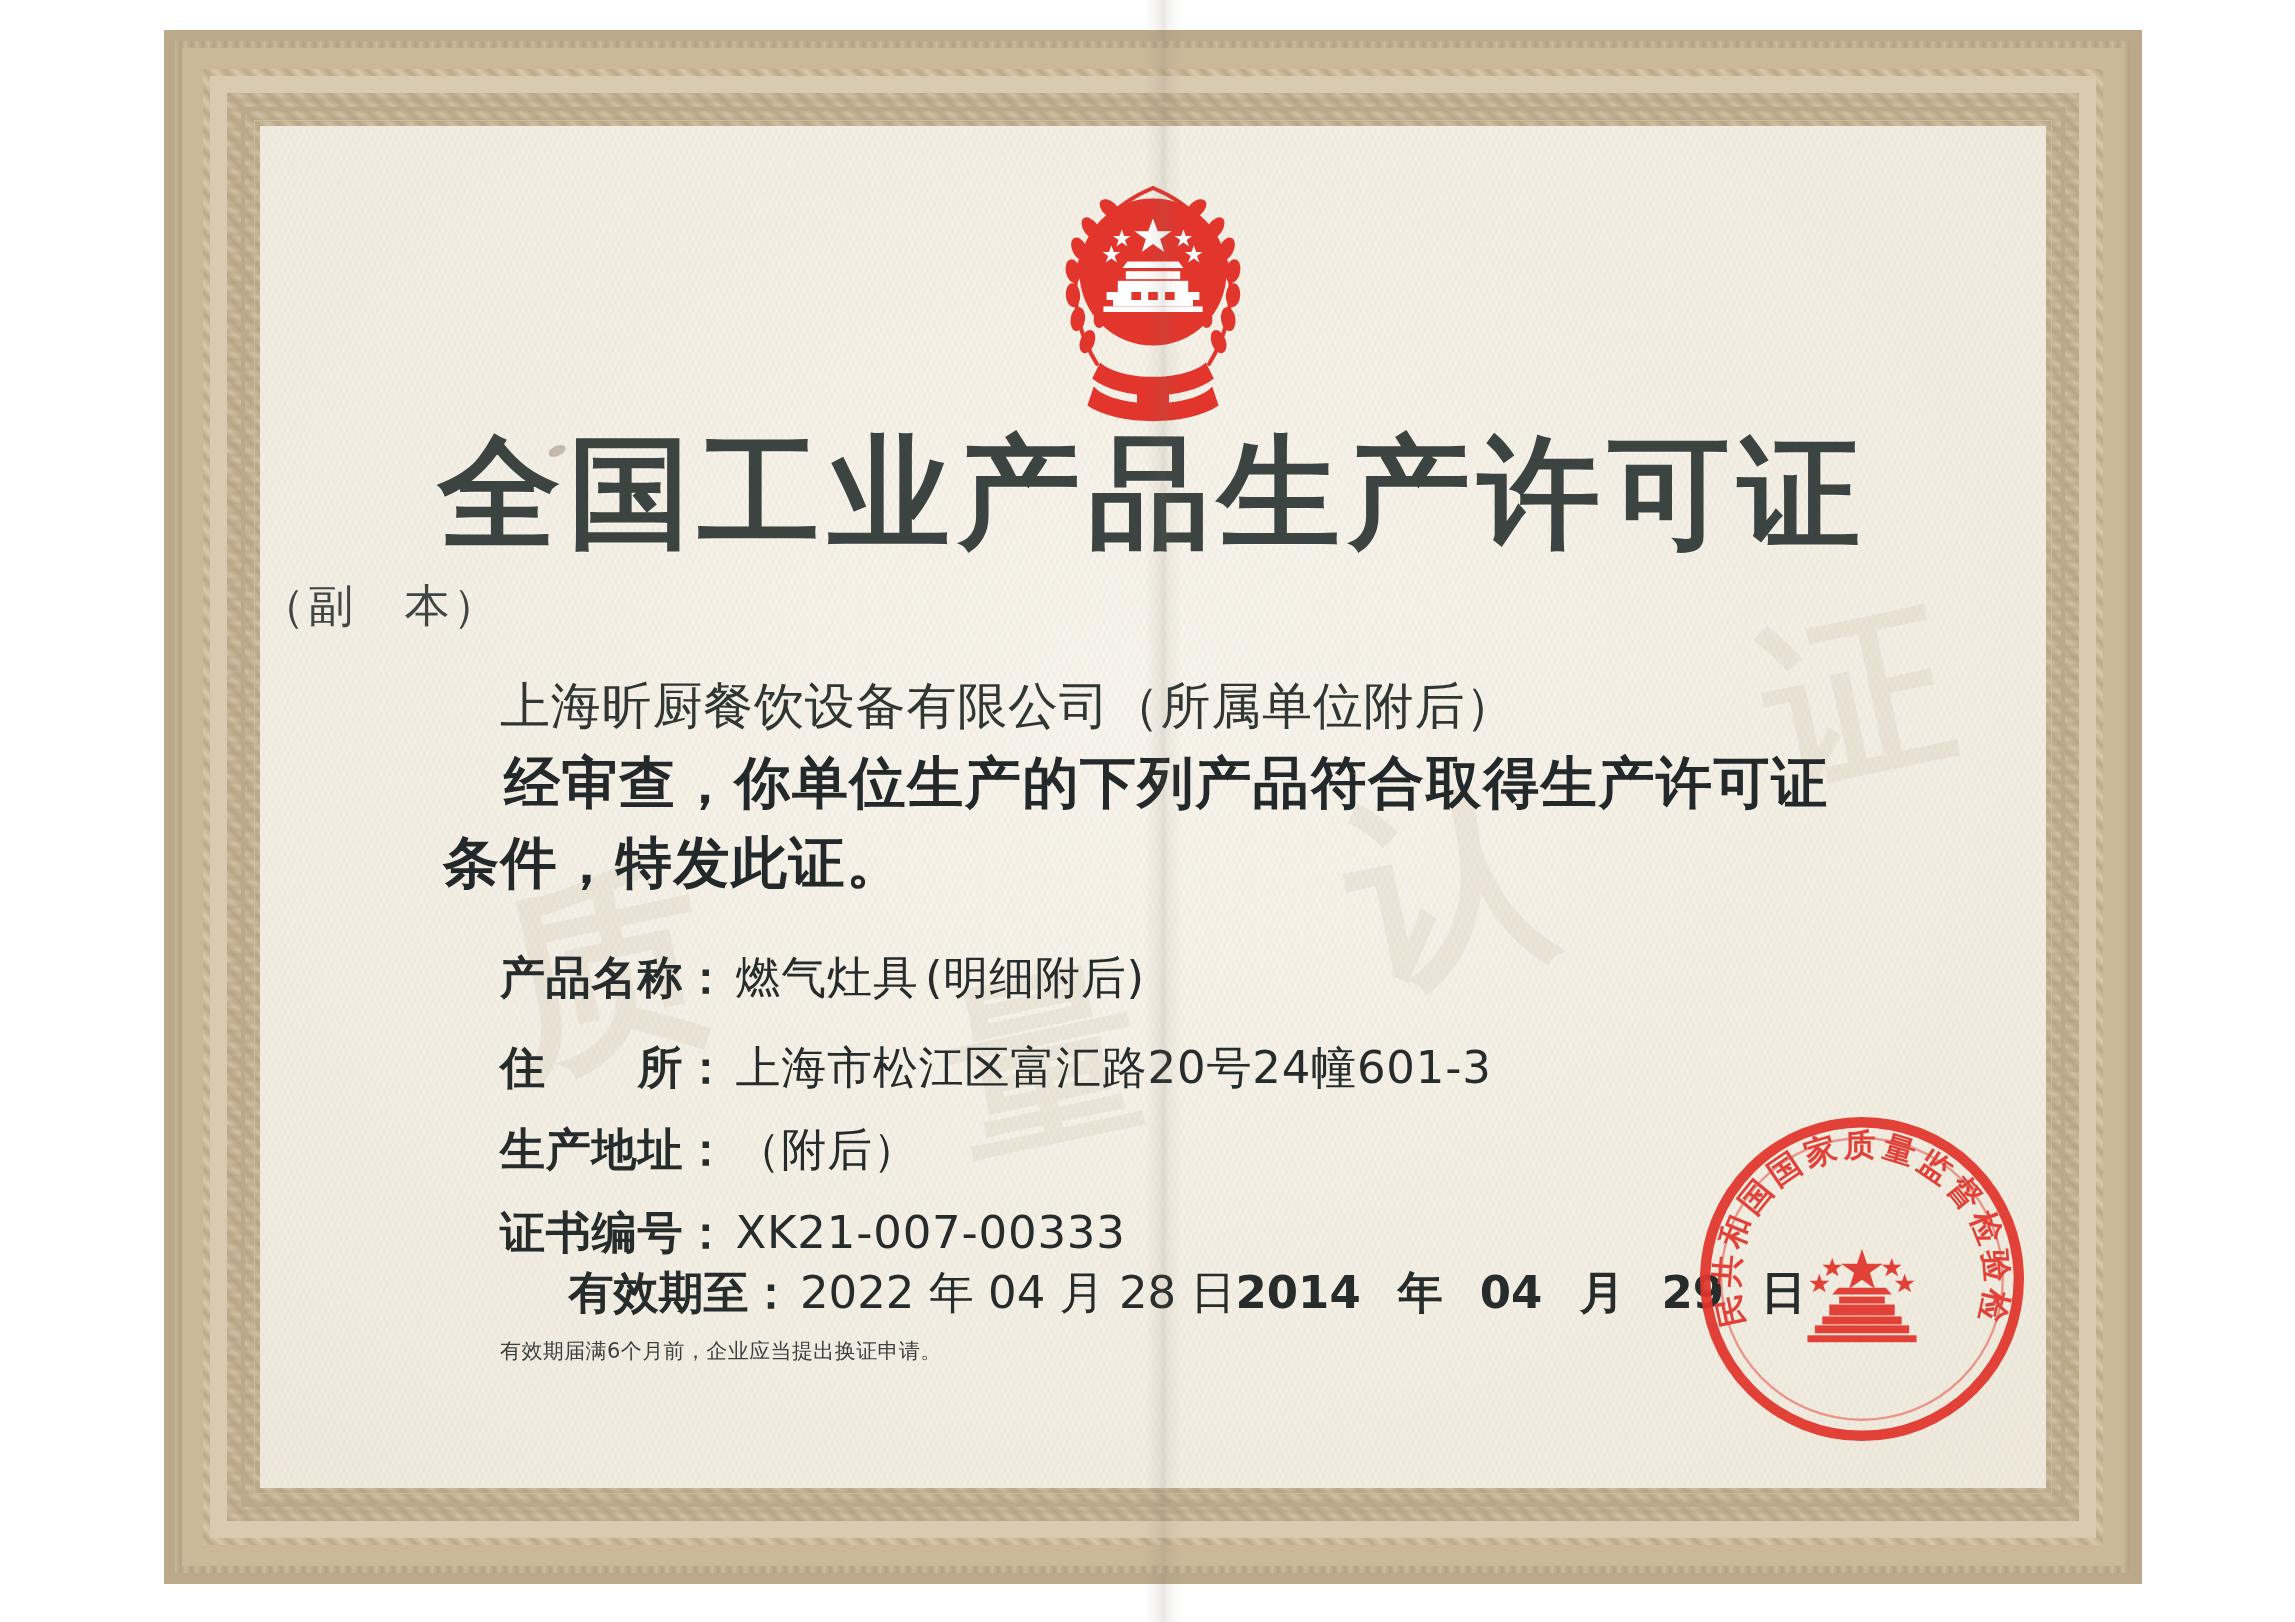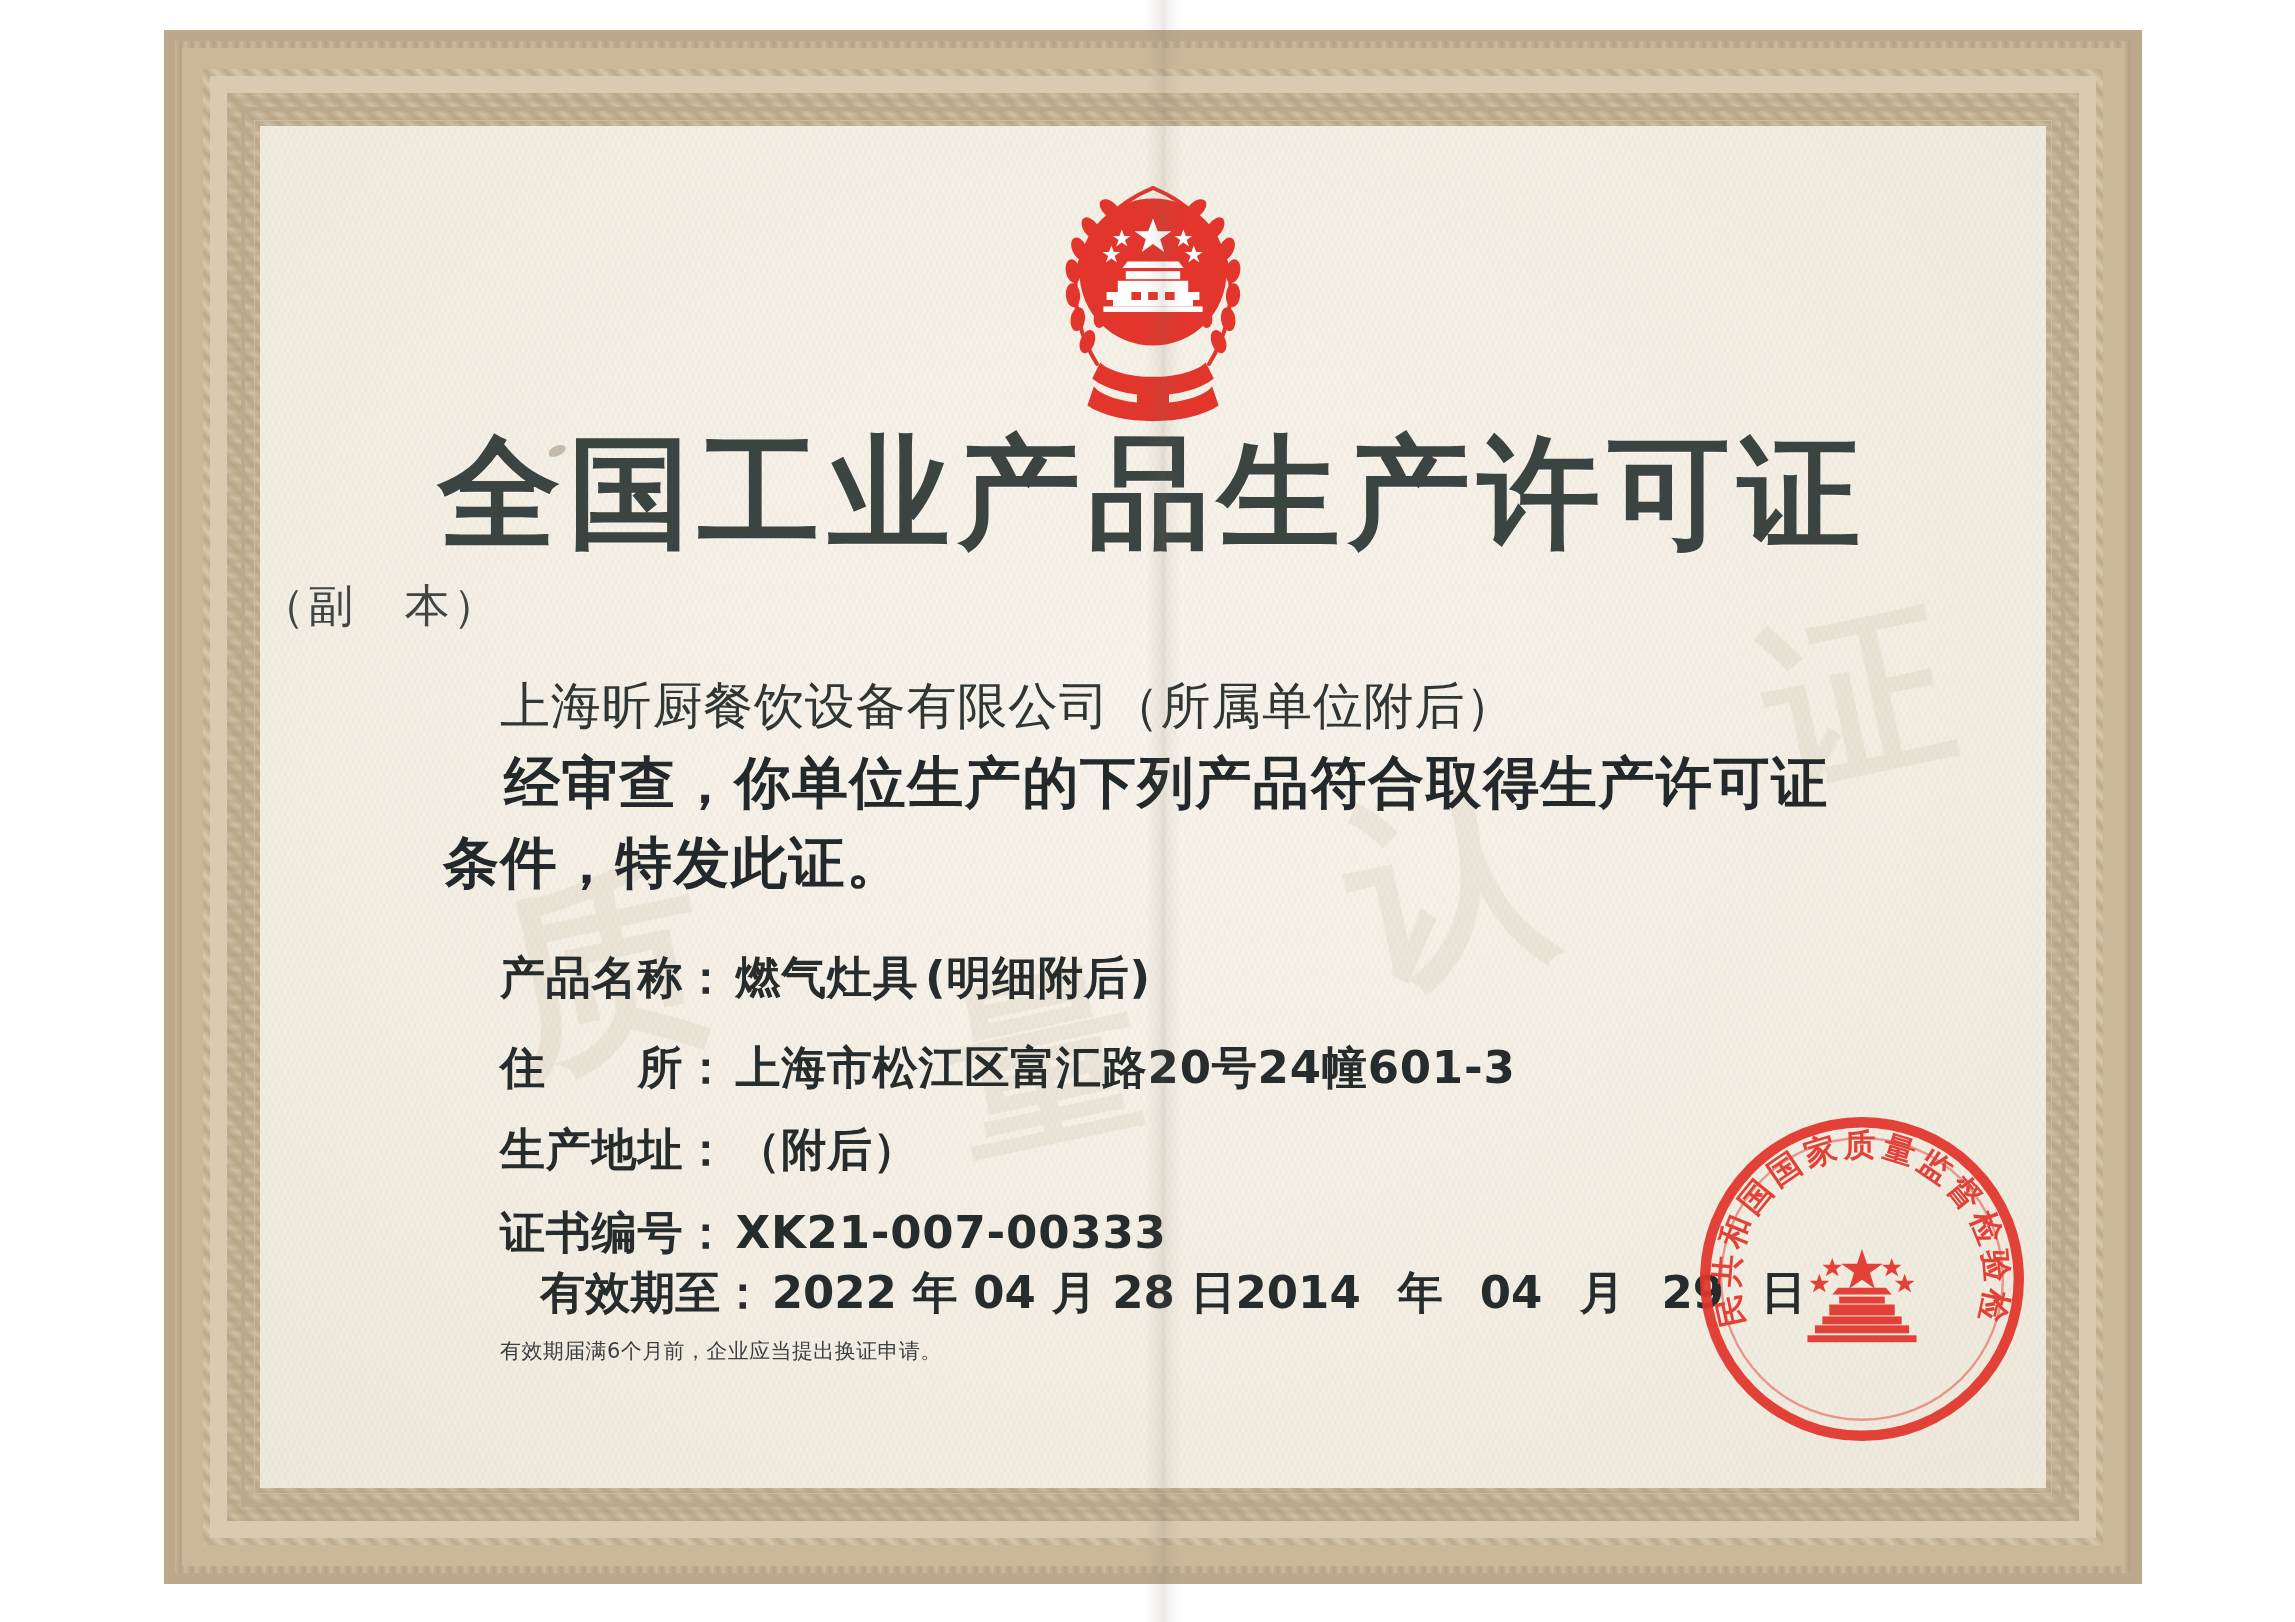--- a/index.html
+++ b/index.html
@@ -180,21 +180,21 @@
     font-size: 45px;
     color: #262c2b;
     letter-spacing: 0.8px;
   }
   .field-row.gap-big { margin-bottom: 30px; }
   .field-label {
     font-weight: 700;
     white-space: pre;
   }
   .field-value {
-    font-weight: 700;
+    font-weight: 400;
     margin-left: 6.4px;
   }
   .field-value.mono {
     font-family: "DejaVu Sans", "Liberation Sans", sans-serif;
     letter-spacing: 0.8px;
   }
 
   
   .bottom-line {
     position: absolute;

